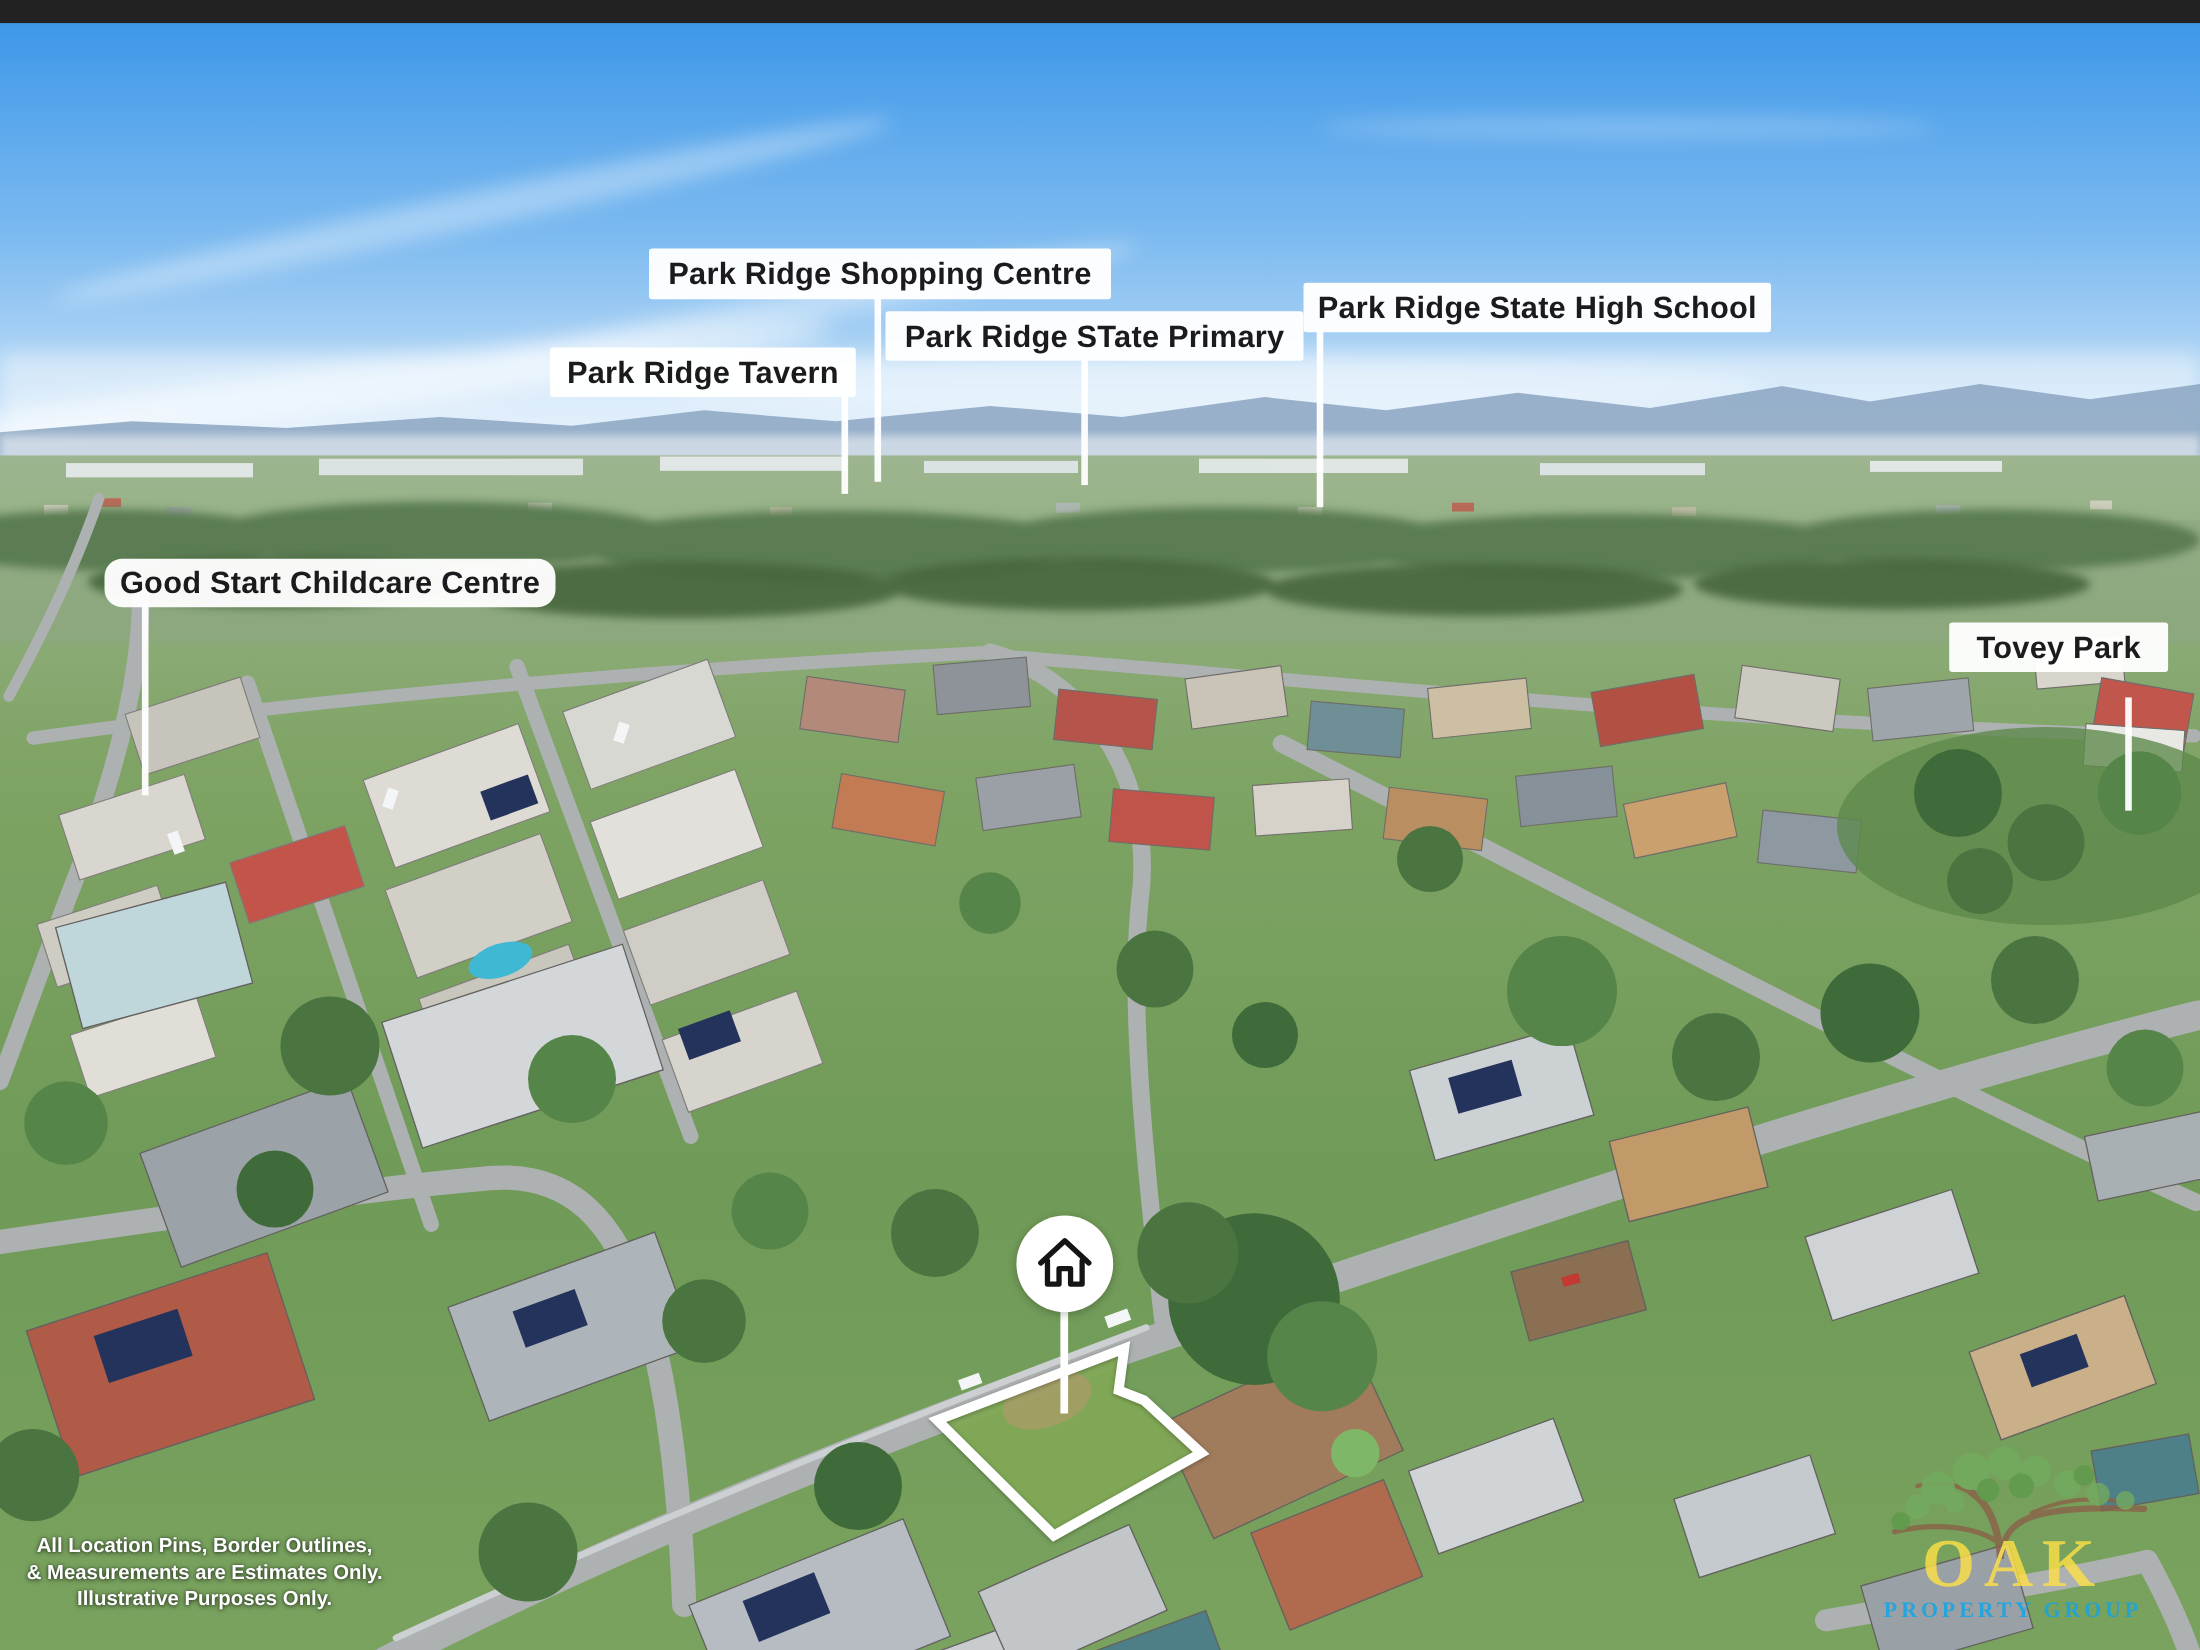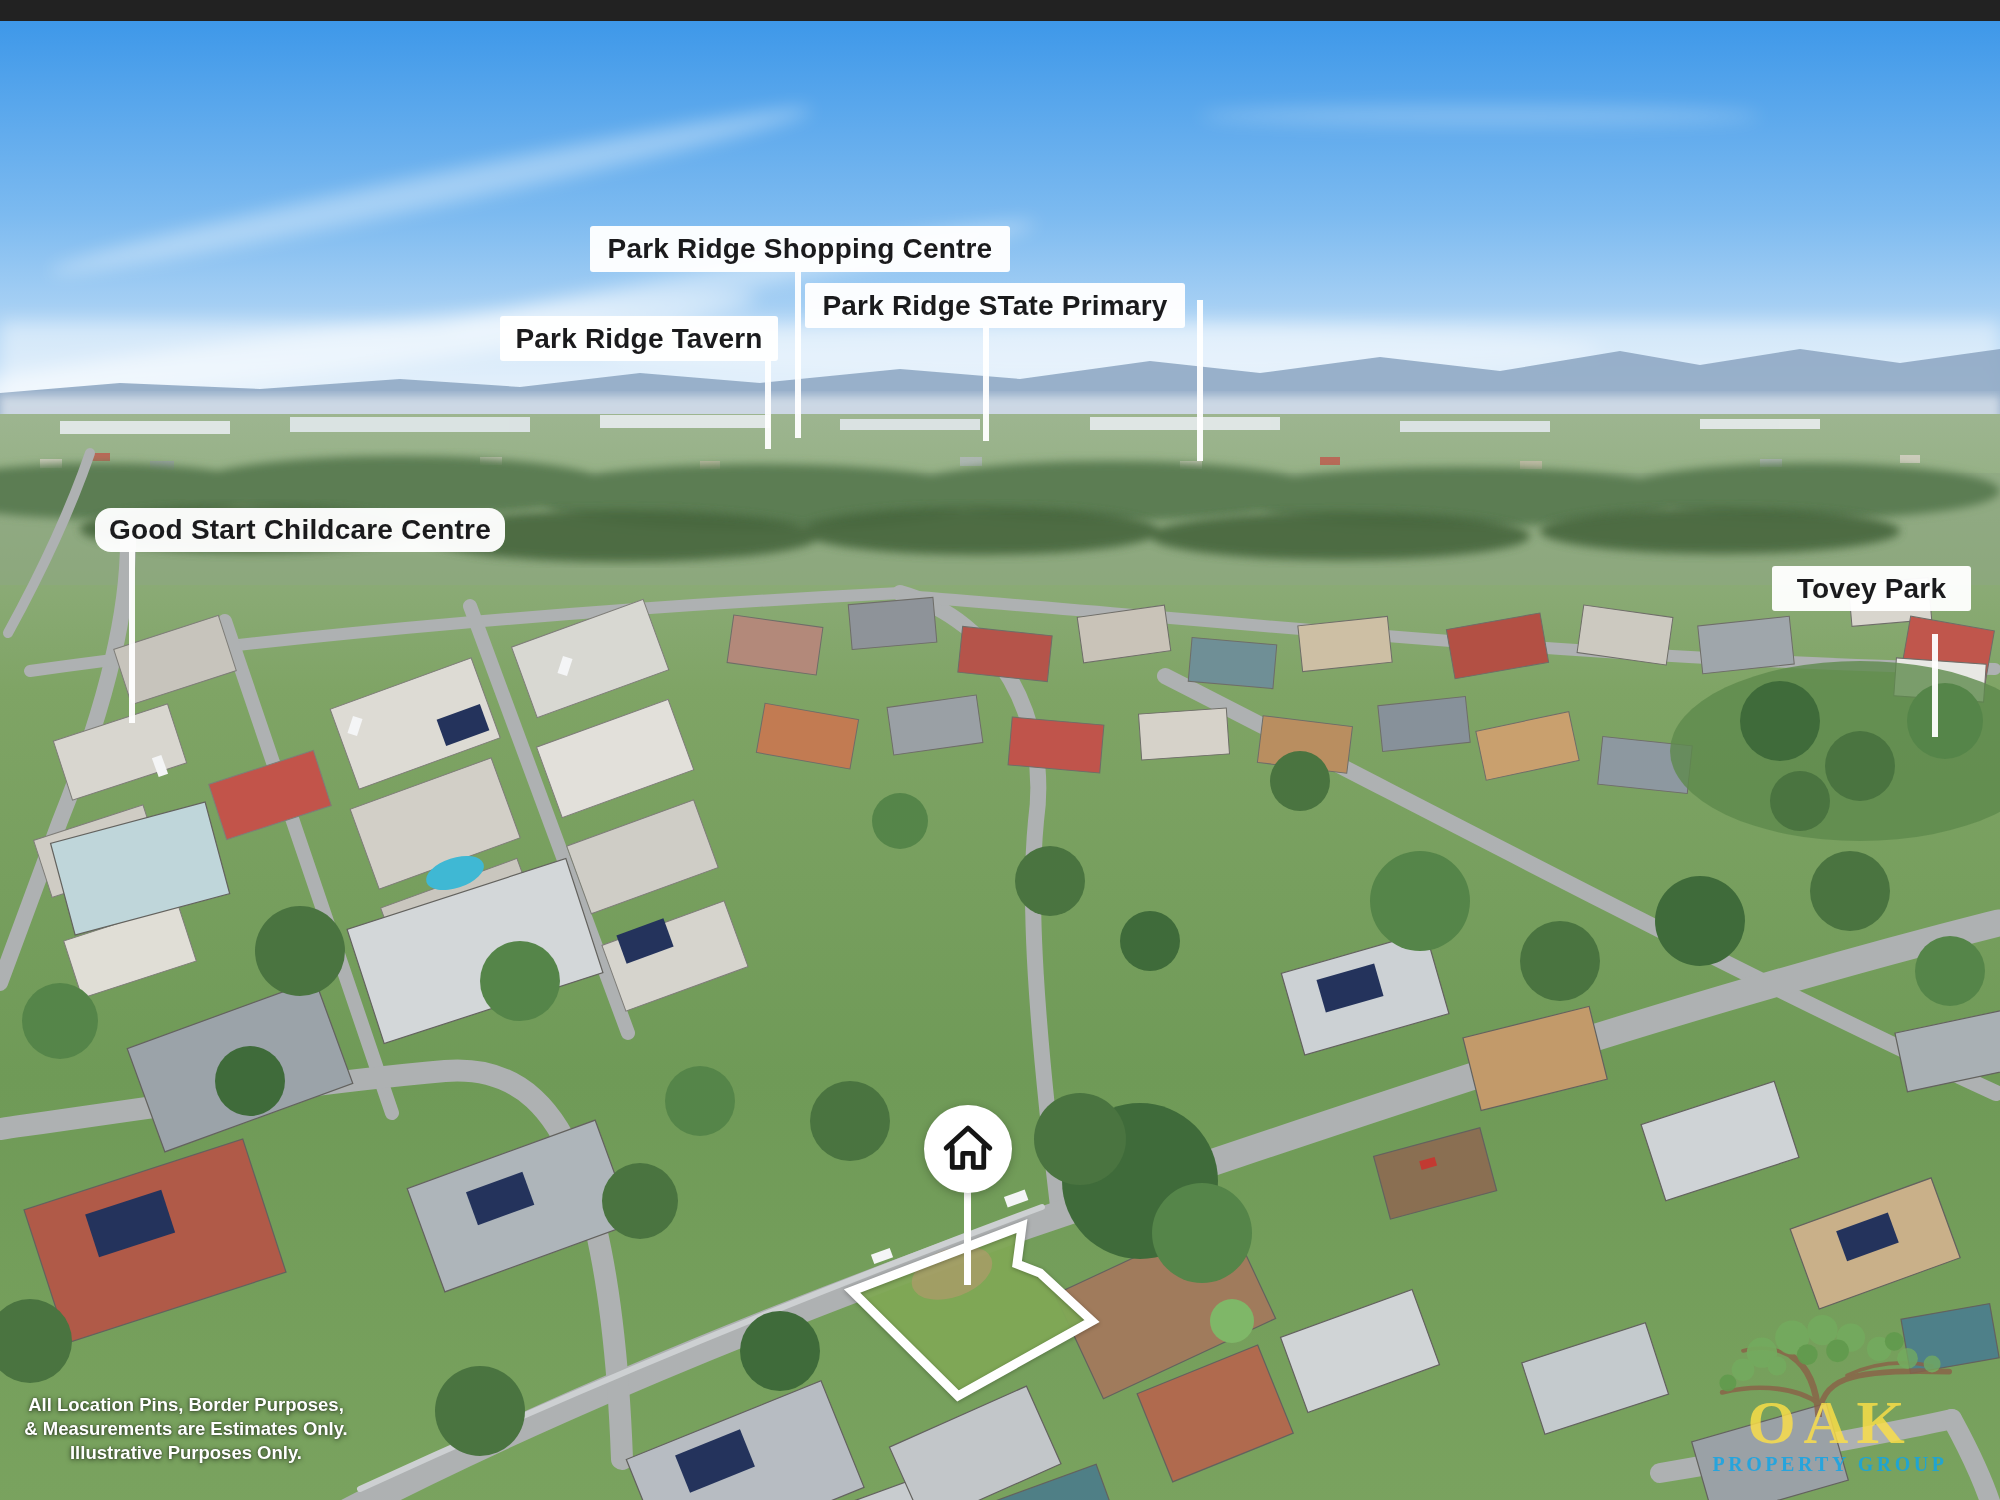--- a/index.html
+++ b/index.html
@@ -257,20 +257,23 @@
   <div class="stem" style="left:983px;top:305px;height:115px;"></div>
   <div class="stem" style="left:1197px;top:279px;height:161px;"></div>
   <div class="stem" style="left:1932px;top:613px;height:103px;"></div>
 
   <div class="loc-label" style="left:590px;top:205px;width:420px;height:46px;">
       <span>Park Ridge Shopping Centre</span>
     </div>
   <div class="loc-label" style="left:805px;top:262px;width:380px;height:45px;">
       <span>Park Ridge STate Primary</span>
     </div>
+  <div class="loc-label" style="left:1185px;top:236px;width:425px;height:45px;">
+      <span>Park Ridge State High School</span>
+    </div>
   <div class="loc-label" style="left:500px;top:295px;width:278px;height:45px;">
       <span>Park Ridge Tavern</span>
     </div>
   <div class="loc-label" style="left:95px;top:487px;width:410px;height:44px;border-radius:16px;">
       <span>Good Start Childcare Centre</span>
     </div>
   <div class="loc-label" style="left:1772px;top:545px;width:199px;height:45px;">
       <span>Tovey Park</span>
     </div>
 
@@ -280,21 +283,21 @@
 
   <div class="pin-stem"></div>
   <div class="pin">
     <svg width="56" height="56" viewBox="0 0 64 64">
       <polyline points="7,31 32,8 57,31" fill="none" stroke="#151515" stroke-width="5.5" stroke-linecap="round" stroke-linejoin="round"></polyline>
       <path d="M14,29 L14,53 L26,53 L26,37 L38,37 L38,53 L50,53 L50,29" fill="none" stroke="#151515" stroke-width="5.5" stroke-linecap="round" stroke-linejoin="round"></path>
     </svg>
   </div>
 
   <div class="disclaimer">
-    <div>All Location Pins, Border Purposes,</div>
+    <div>All Location Pins, Border Outlines,</div>
     <div>&amp; Measurements are Estimates Only.</div>
     <div>Illustrative Purposes Only.</div>
   </div>
 
   <div class="logo">
     <svg class="logo-tree" viewBox="0 0 264 110">
       <g fill="none" stroke="#8a6248" stroke-linecap="round">
         <path d="M120,110 C118,80 110,58 92,46" stroke-width="7"></path>
         <path d="M120,110 C124,72 146,58 258,62" stroke-width="6"></path>
         <path d="M150,66 C180,52 210,50 240,56" stroke-width="4"></path>

